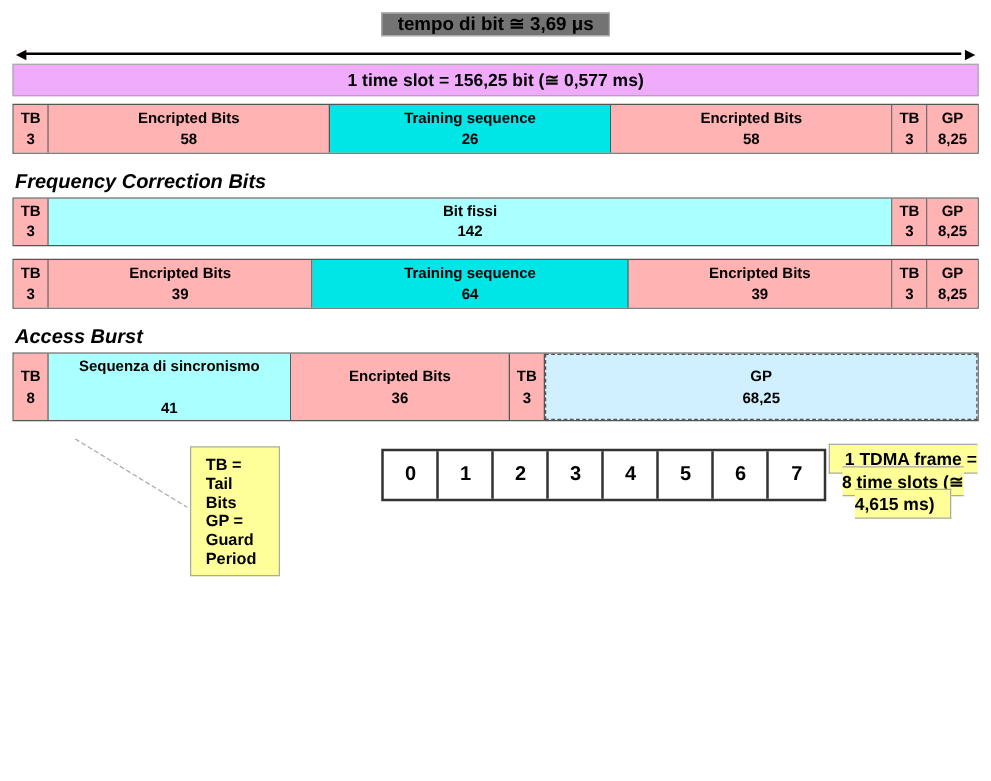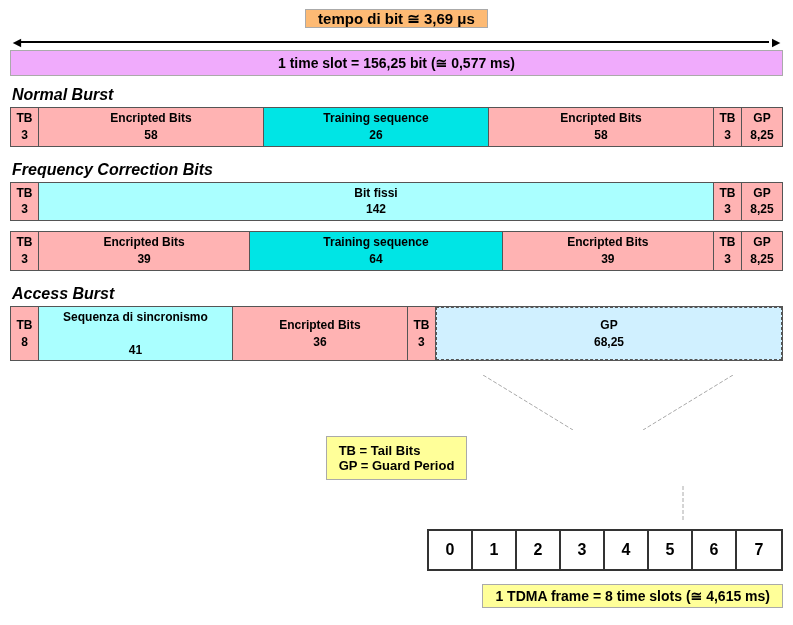--- a/index.html
+++ b/index.html
@@ -9,21 +9,21 @@
       width: 793px;
       min-height: 625px;
       padding: 10px;
     }
 
     .top-label {
       text-align: center;
       margin-bottom: 6px;
     }
     .top-label span {
-      background: #fdba74;
+      background: #737373;
       border: 1px solid #aaa;
       padding: 0 12px;
       font-size: 15px;
       font-weight: bold;
     }
 
     .section-title {
       font-size: 16px;
       font-weight: bold;
       font-style: italic;
@@ -118,21 +118,20 @@
       <div style="width:8px; font-size:14px;">◄</div>
       <div style="flex:1; height:2px; background:black;"></div>
       <div style="font-size:14px;">►</div>
     </div>
     <div style="width:100%; background:#f0abfc; border:1px solid #aaa; text-align:center; padding:4px; font-size:14px; font-weight:bold;">
       <span>1 time slot = 156,25 bit (≅ 0,577 ms)</span>
     </div>
   </div>
 
   <div style="width:100%; margin-bottom:2px;">
-    <div class="section-title">Normal Burst</div>
     <div class="burst-row">
       <div class="burst-cell color-pink" style="flex:0 0 28px;">
         <span>TB</span>
           <span>3</span>
       </div>
       <div class="burst-cell color-pink" style="flex:1;">
         <span>Encripted Bits</span>
           <span>58</span>
       </div>
       <div class="burst-cell color-teal" style="flex:1;">
@@ -224,21 +223,21 @@
         <span>TB</span>
           <span>3</span>
       </div>
       <div class="burst-cell" style="flex:1.8; background:#d0f0ff; border:1px dashed #555;">
         <span>GP</span>
           <span>68,25</span>
       </div>
     </div>
   </div>
 
-  <div style="width:100%; display:flex; flex-direction:column; align-items:flex-end; margin:2px 0;">
+  <div style="width:100%; display:flex; flex-direction:row; align-items:flex-start; margin:2px 0;">
 
     <svg width="350" height="55">
 
       <line x1="50" y1="0" x2="140" y2="55" stroke="#aaa" stroke-width="1" stroke-dasharray="4,2"></line>
       <line x1="300" y1="0" x2="210" y2="55" stroke="#aaa" stroke-width="1" stroke-dasharray="4,2"></line>
     </svg>
 
     <div class="legend-box">
       <div>TB = Tail Bits</div>
       <div>GP = Guard Period</div>

